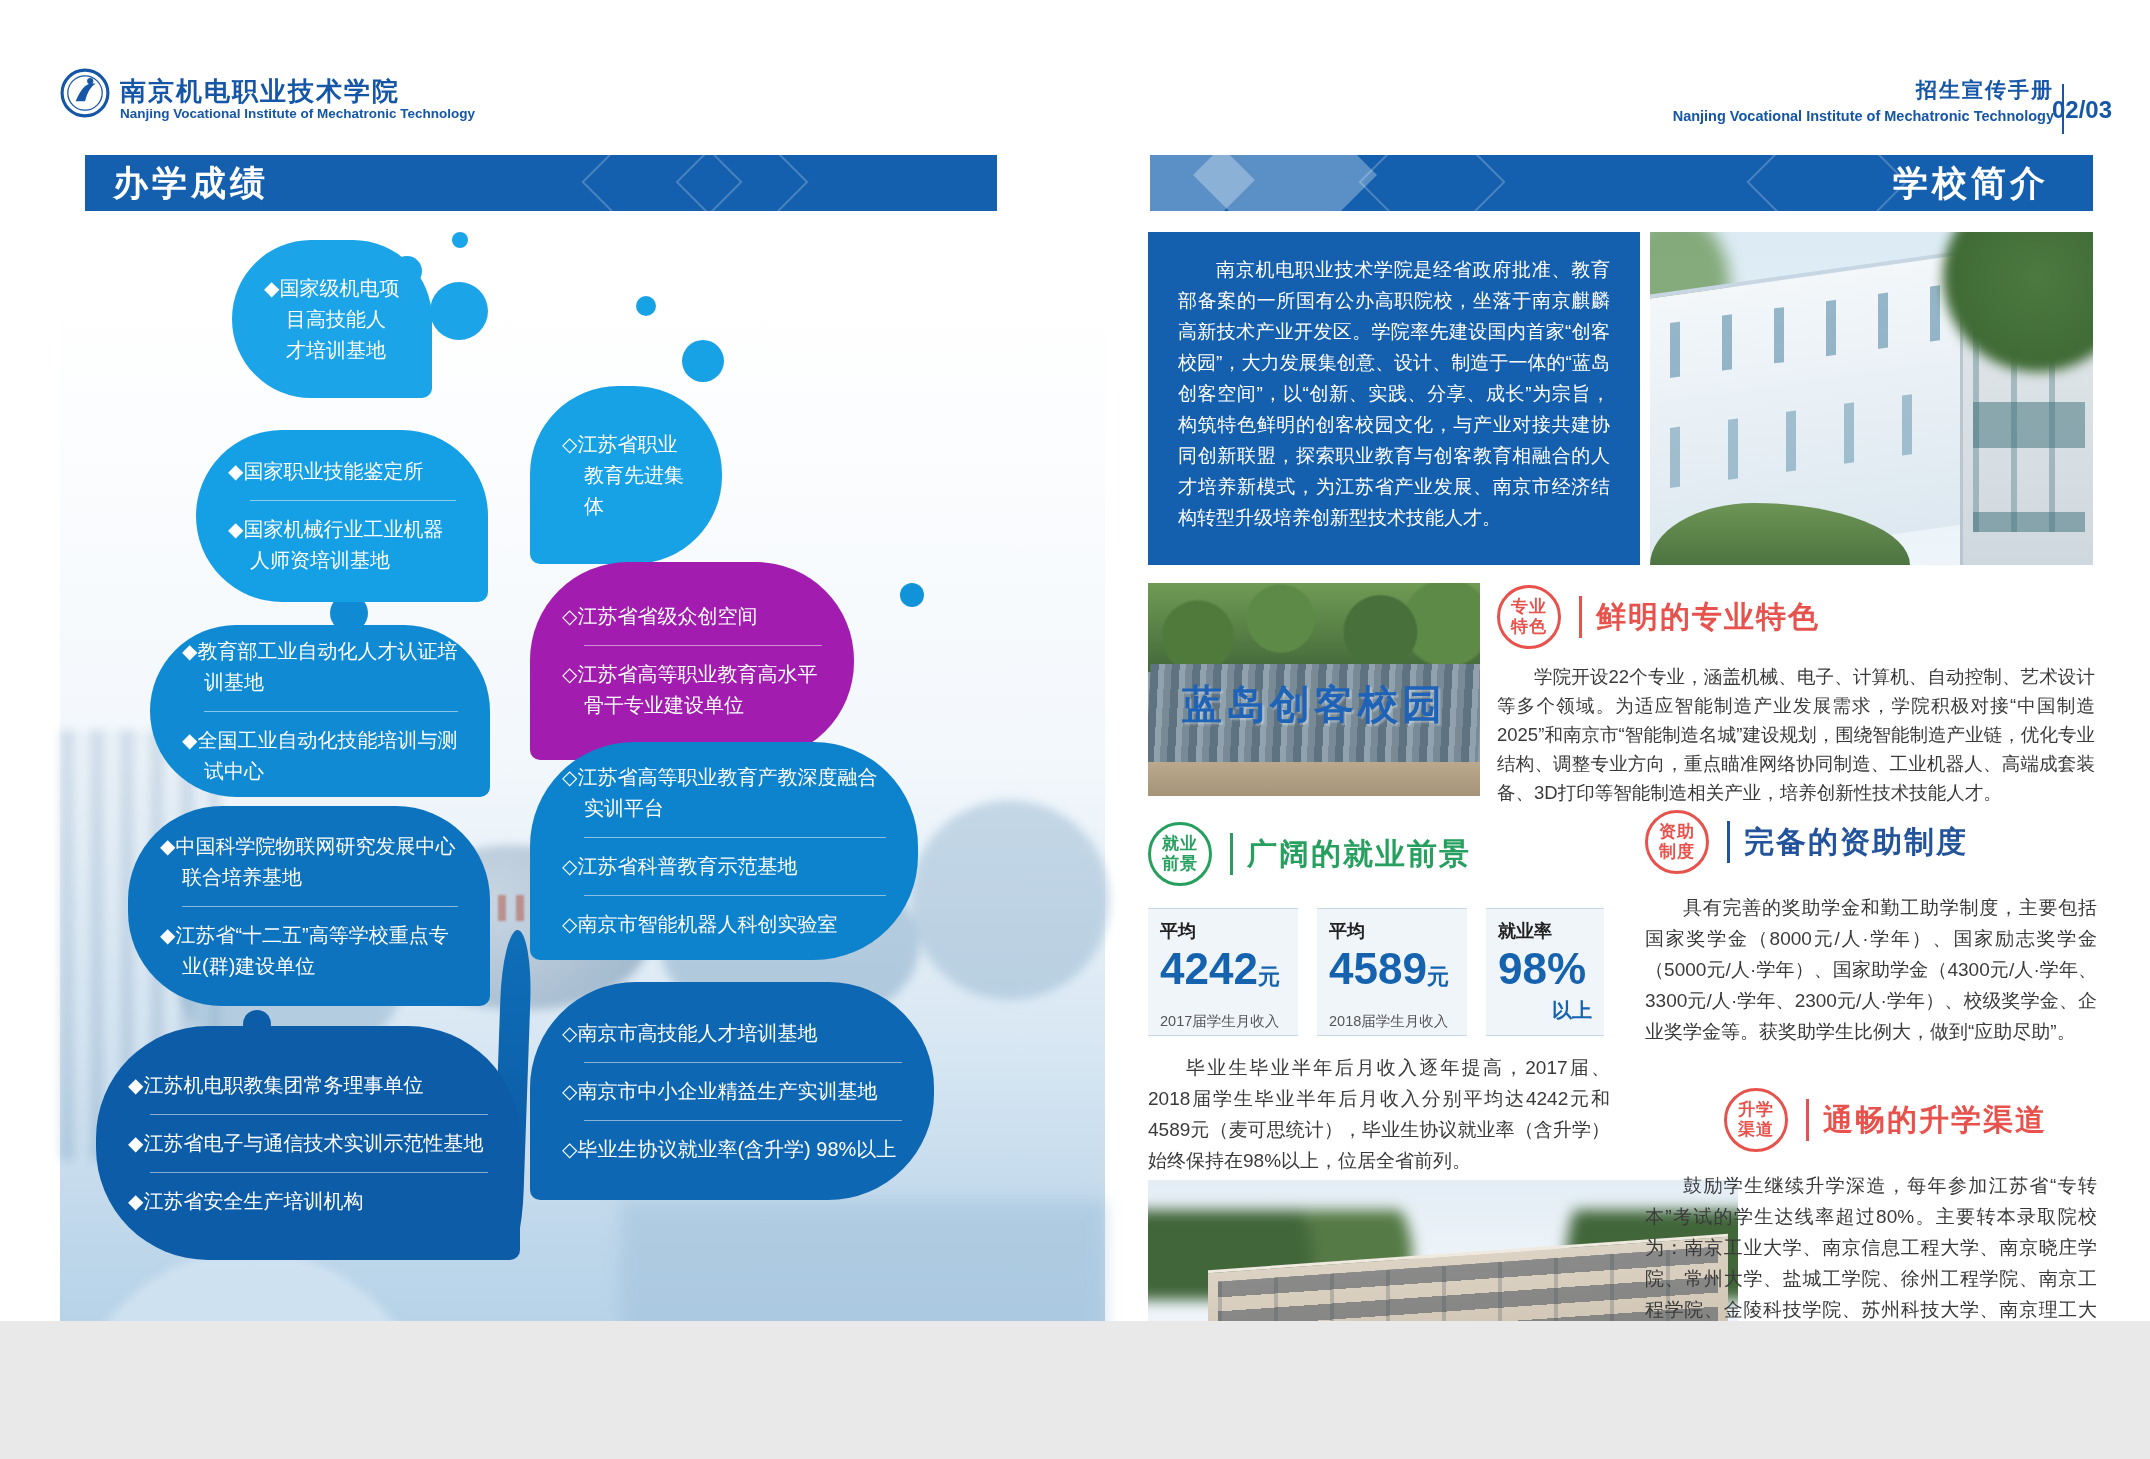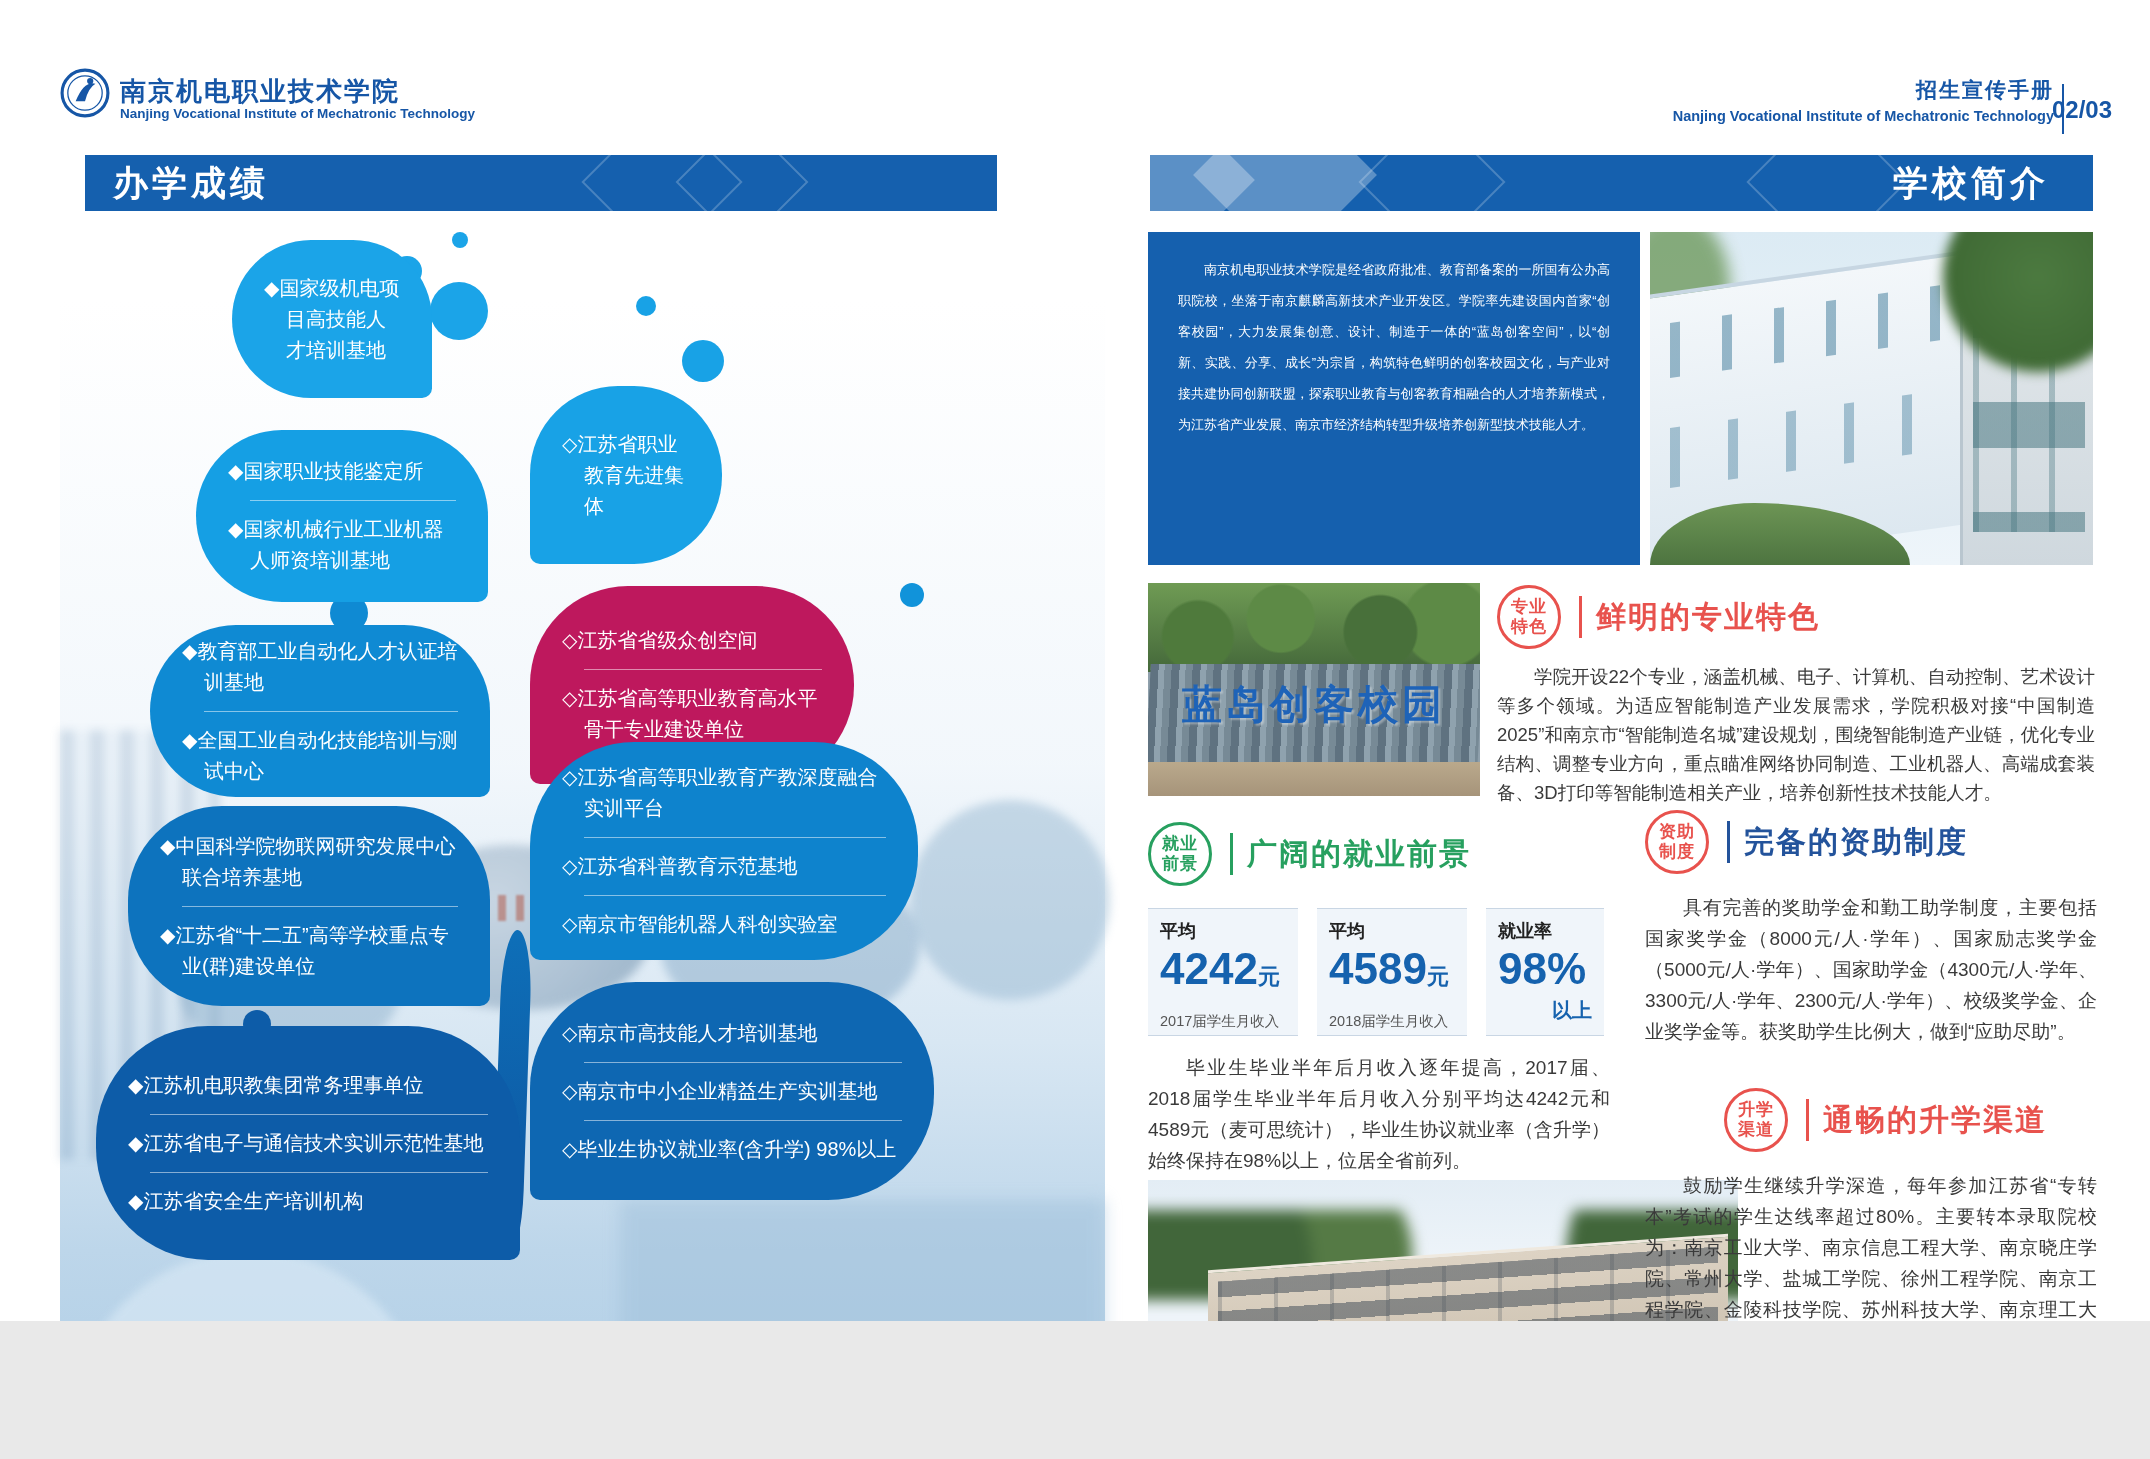--- a/index.html
+++ b/index.html
@@ -48,21 +48,21 @@
           padding:0 32px;box-sizing:border-box;}
   .b-item{font-size:20px;line-height:31px;padding-left:22px;text-indent:-22px;margin:7px 0;}
   .b-sep{height:1px;background:rgba(255,255,255,.5);margin:6px 0 6px 22px;}
   .circle{border-radius:50%;}
   .trunk{left:497px;top:930px;width:30px;height:330px;border-radius:15px/70px;
          background:linear-gradient(#0e6fb8,#0d539e);transform:rotate(2deg);}
 
   
   .intro-box{left:1148px;top:232px;width:492px;height:333px;background:#1560ae;color:#fff;
      padding:22px 30px;box-sizing:border-box;}
-  .intro-text{font-size:13px;line-height:31px;text-align:justify;text-indent:2em;}
+  .intro-text{font-size:19px;line-height:31px;text-align:justify;text-indent:2em;}
 
   .photo{overflow:hidden;}
   .ph-layer{position:absolute;}
 
   
   .photo-building{left:1650px;top:232px;width:443px;height:333px;background:linear-gradient(#dcebf4,#eef5fa);}
   .pb-tree-r{right:-40px;top:-50px;width:190px;height:190px;border-radius:50%;filter:blur(6px);
      background:radial-gradient(circle,#4c7a40,#39622f);}
   .pb-tree-l{left:-30px;top:-20px;width:110px;height:150px;border-radius:50%;filter:blur(8px);background:#6f9a5e;opacity:.8;}
   .pb-bldg{left:-20px;top:40px;width:360px;height:270px;transform:skewY(-8deg);
@@ -219,21 +219,21 @@
     <div class="b-sep"></div>
     <div class="b-item">◆江苏省电子与通信技术实训示范性基地</div>
     <div class="b-sep"></div>
     <div class="b-item">◆江苏省安全生产培训机构</div>
   </div>
 
   <div class="abs bubble" style="left:530px;top:386px;width:192px;height:178px;background:#18A2E6;border-radius:88px 88px 88px 10px;">
     <div class="b-item">◇江苏省职业教育先进集体</div>
   </div>
 
-  <div class="abs bubble" style="left:530px;top:562px;width:324px;height:198px;background:#be185d;border-radius:98px 98px 98px 10px;margin-top:24px;">
+  <div class="abs bubble" style="left:530px;top:562px;width:324px;height:198px;background:#a21caf;border-radius:98px 98px 98px 10px;">
     <div class="b-item">◇江苏省省级众创空间</div>
     <div class="b-sep"></div>
     <div class="b-item">◇江苏省高等职业教育高水平骨干专业建设单位</div>
   </div>
 
   <div class="abs bubble" style="left:530px;top:742px;width:388px;height:218px;background:#0E83CD;border-radius:104px 104px 104px 10px;">
     <div class="b-item">◇江苏省高等职业教育产教深度融合实训平台</div>
     <div class="b-sep"></div>
     <div class="b-item">◇江苏省科普教育示范基地</div>
     <div class="b-sep"></div>

